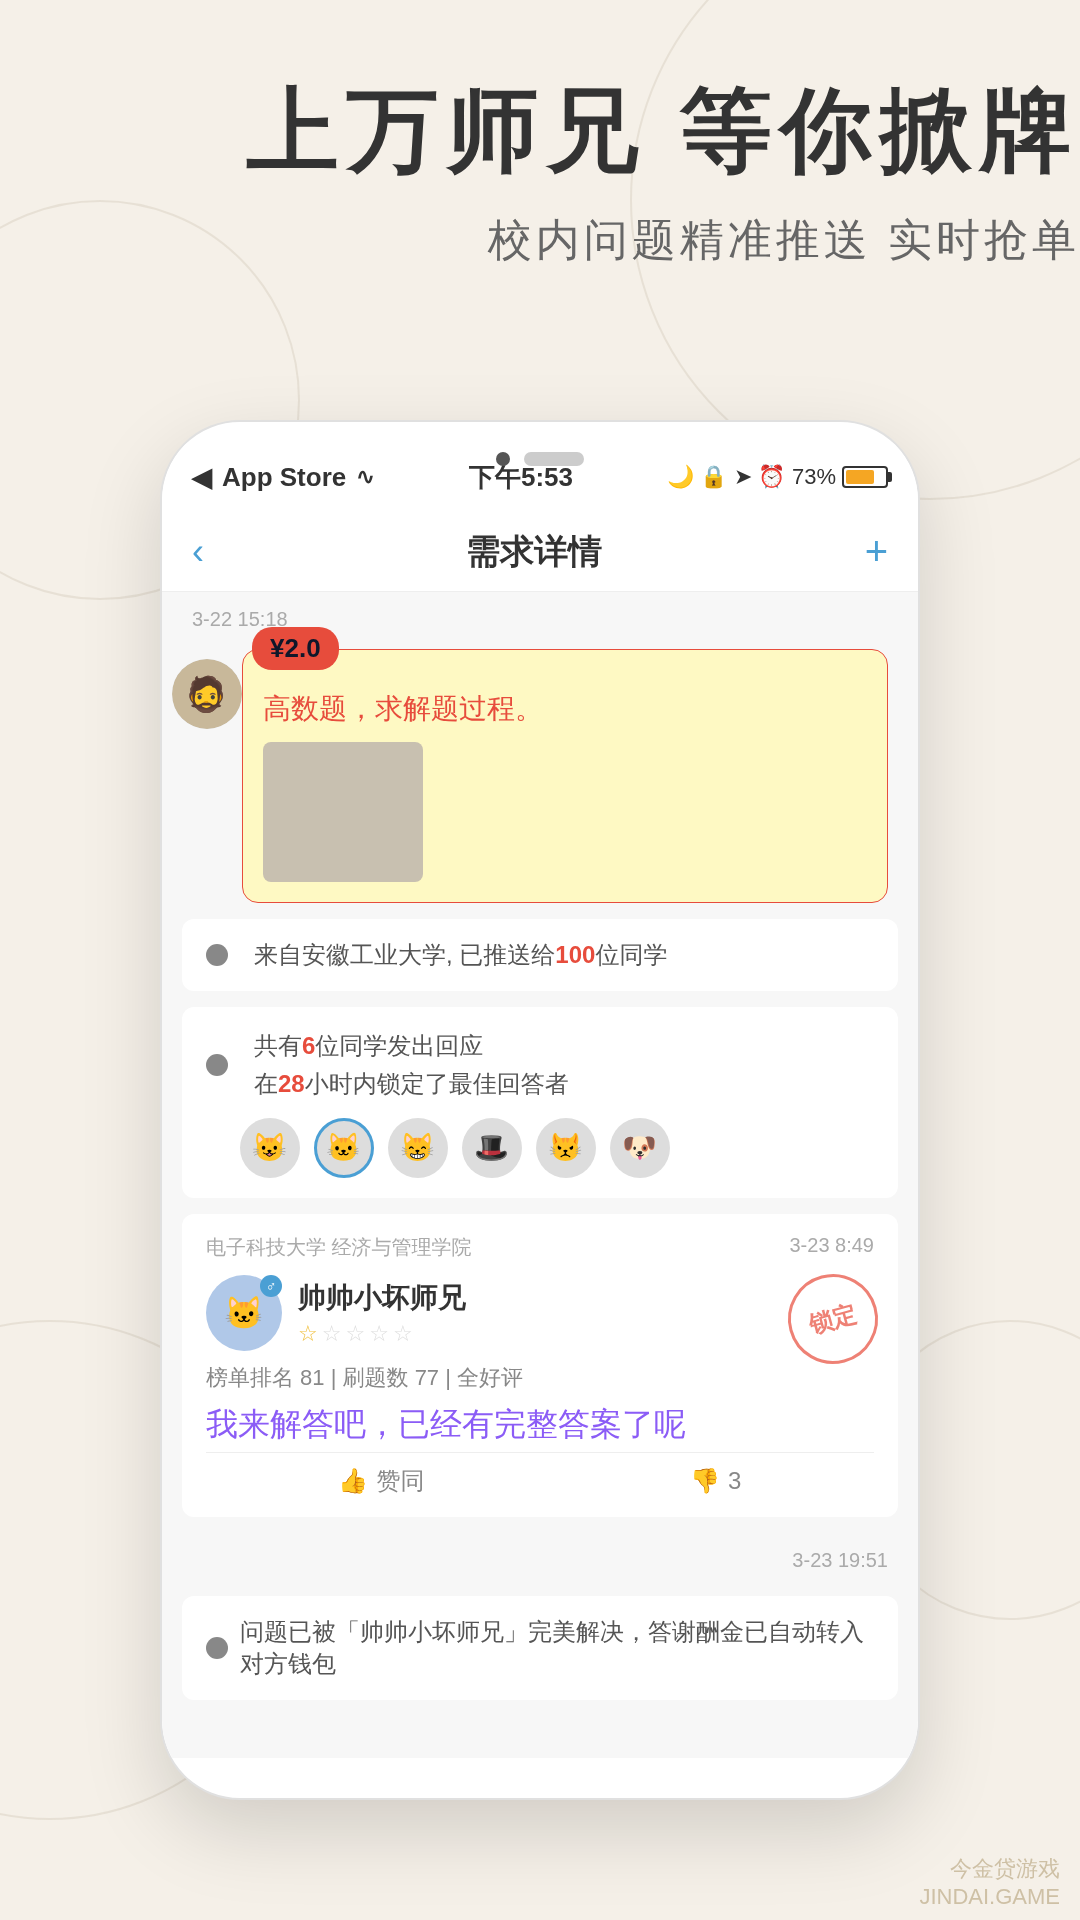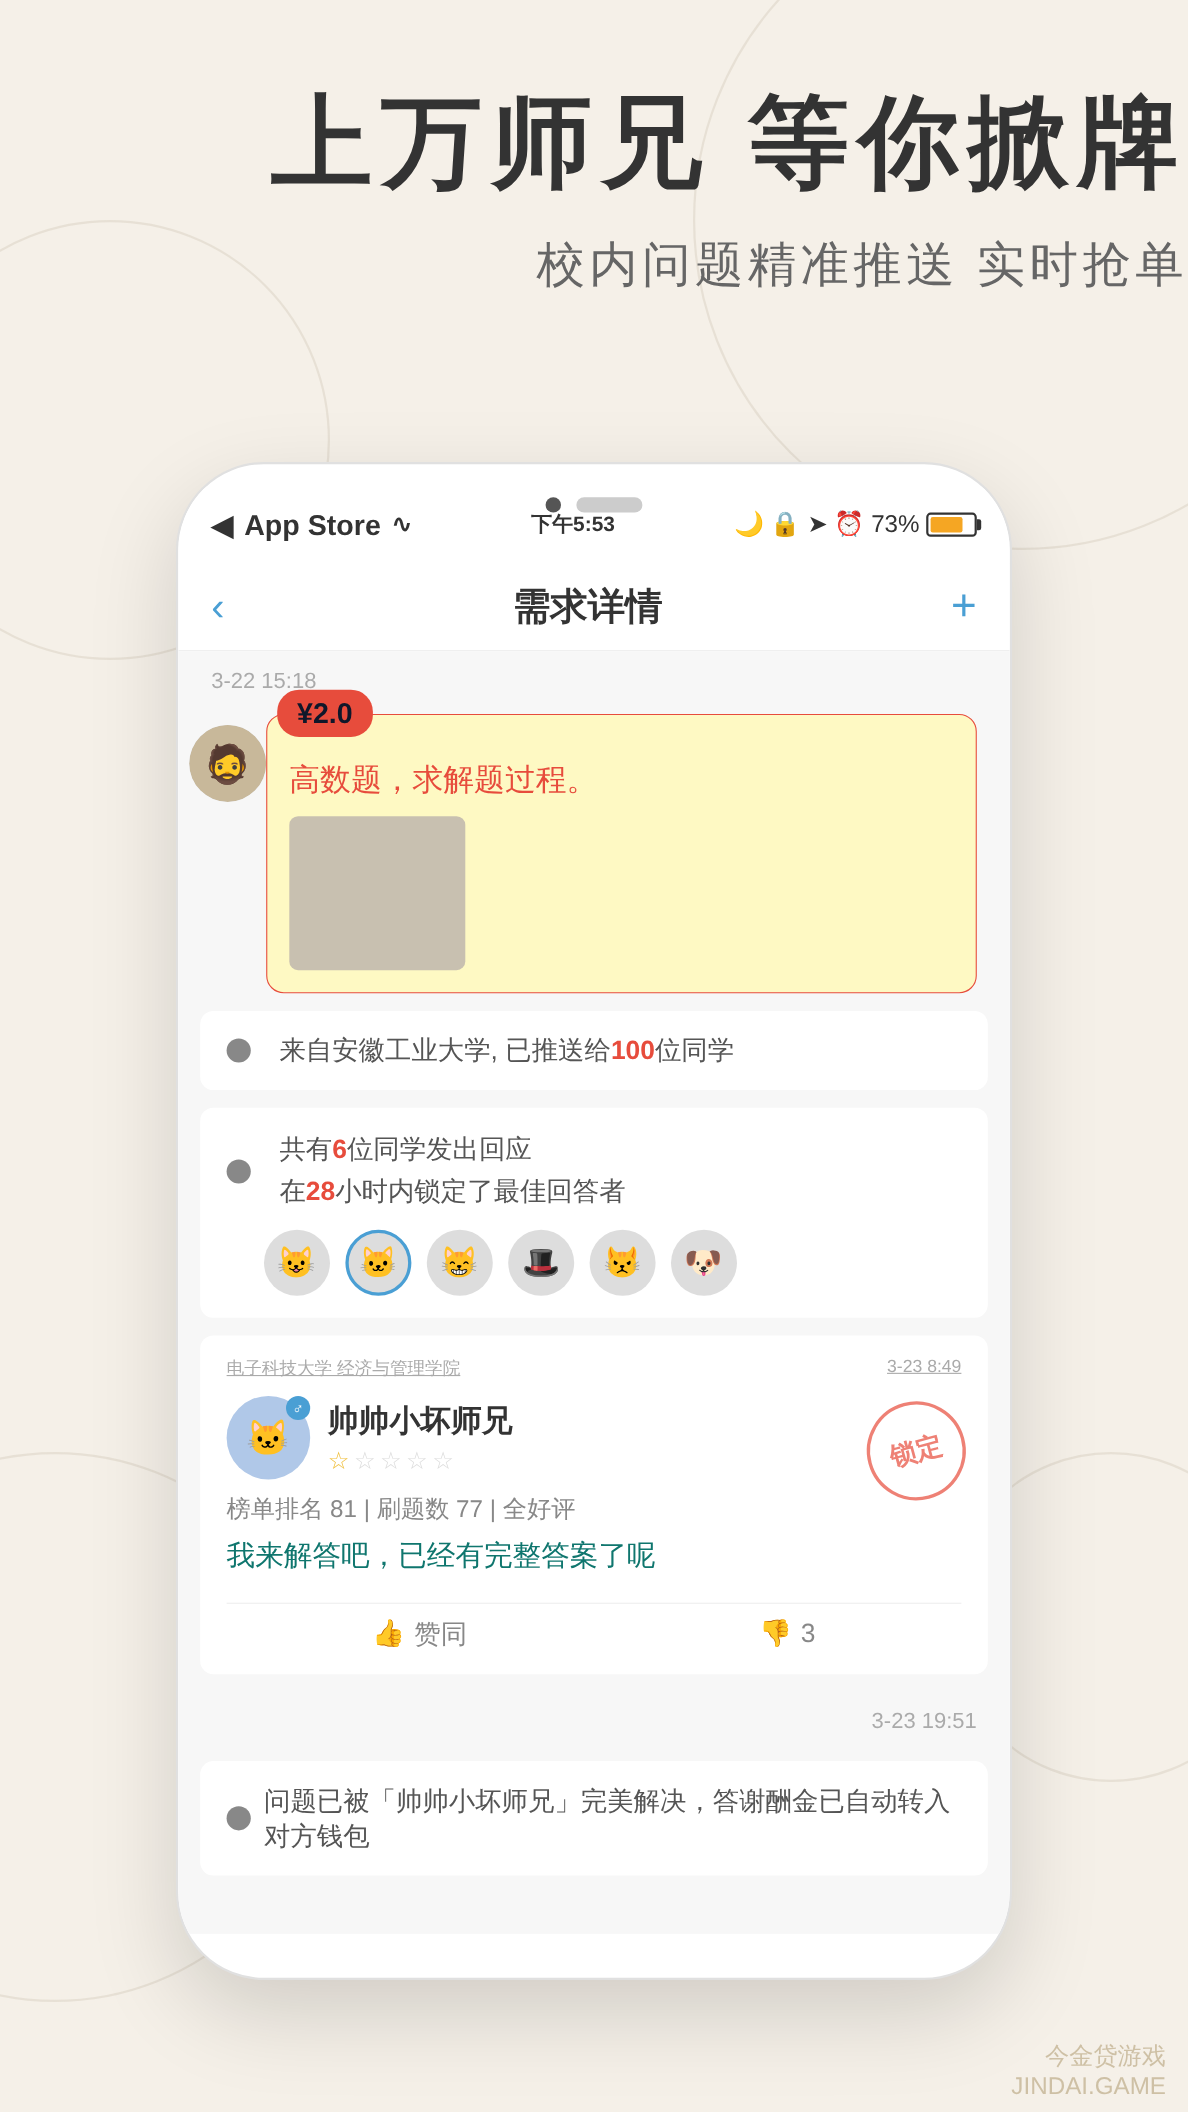--- a/index.html
+++ b/index.html
@@ -105,21 +105,21 @@
     }
     .status-left {
       display: flex;
       align-items: center;
       gap: 10px;
       font-size: 26px;
       font-weight: 600;
       color: #333;
     }
     .status-center {
-      font-size: 19px;
+      font-size: 26px;
       font-weight: 600;
       color: #333;
     }
     .status-right {
       display: flex;
       align-items: center;
       gap: 6px;
       font-size: 22px;
       color: #333;
     }
@@ -285,24 +285,23 @@
     .reply-card {
       margin: 16px 20px;
       background: #fff;
       border-radius: 12px;
       padding: 20px 24px;
       position: relative;
     }
     .reply-school-time {
       display: flex;
       justify-content: space-between;
-      font-size: 16px;
+      font-size: 20px;
       color: #aaa;
       margin-bottom: 14px;
-      text-decoration: underline;
     }
     .reply-user-row {
       display: flex;
       align-items: center;
       gap: 16px;
       margin-bottom: 12px;
     }
     .reply-avatar {
       width: 76px;
       height: 76px;
@@ -338,23 +337,23 @@
       margin-top: 4px;
     }
     .star { color: #f0c040; font-size: 22px; }
     .star.empty { color: #ddd; }
     .reply-stats {
       font-size: 22px;
       color: #888;
       margin-bottom: 10px;
     }
     .reply-content {
-      font-size: 26px;
-      color: #0f766e;
-      margin-bottom: 25px;
+      font-size: 32px;
+      color: #8b5cf6;
+      margin-bottom: 5px;
     }
     .reply-actions {
       display: flex;
       justify-content: space-around;
       padding-top: 12px;
       border-top: 1px solid #eee;
     }
     .action-btn {
       display: flex;
       align-items: center;

